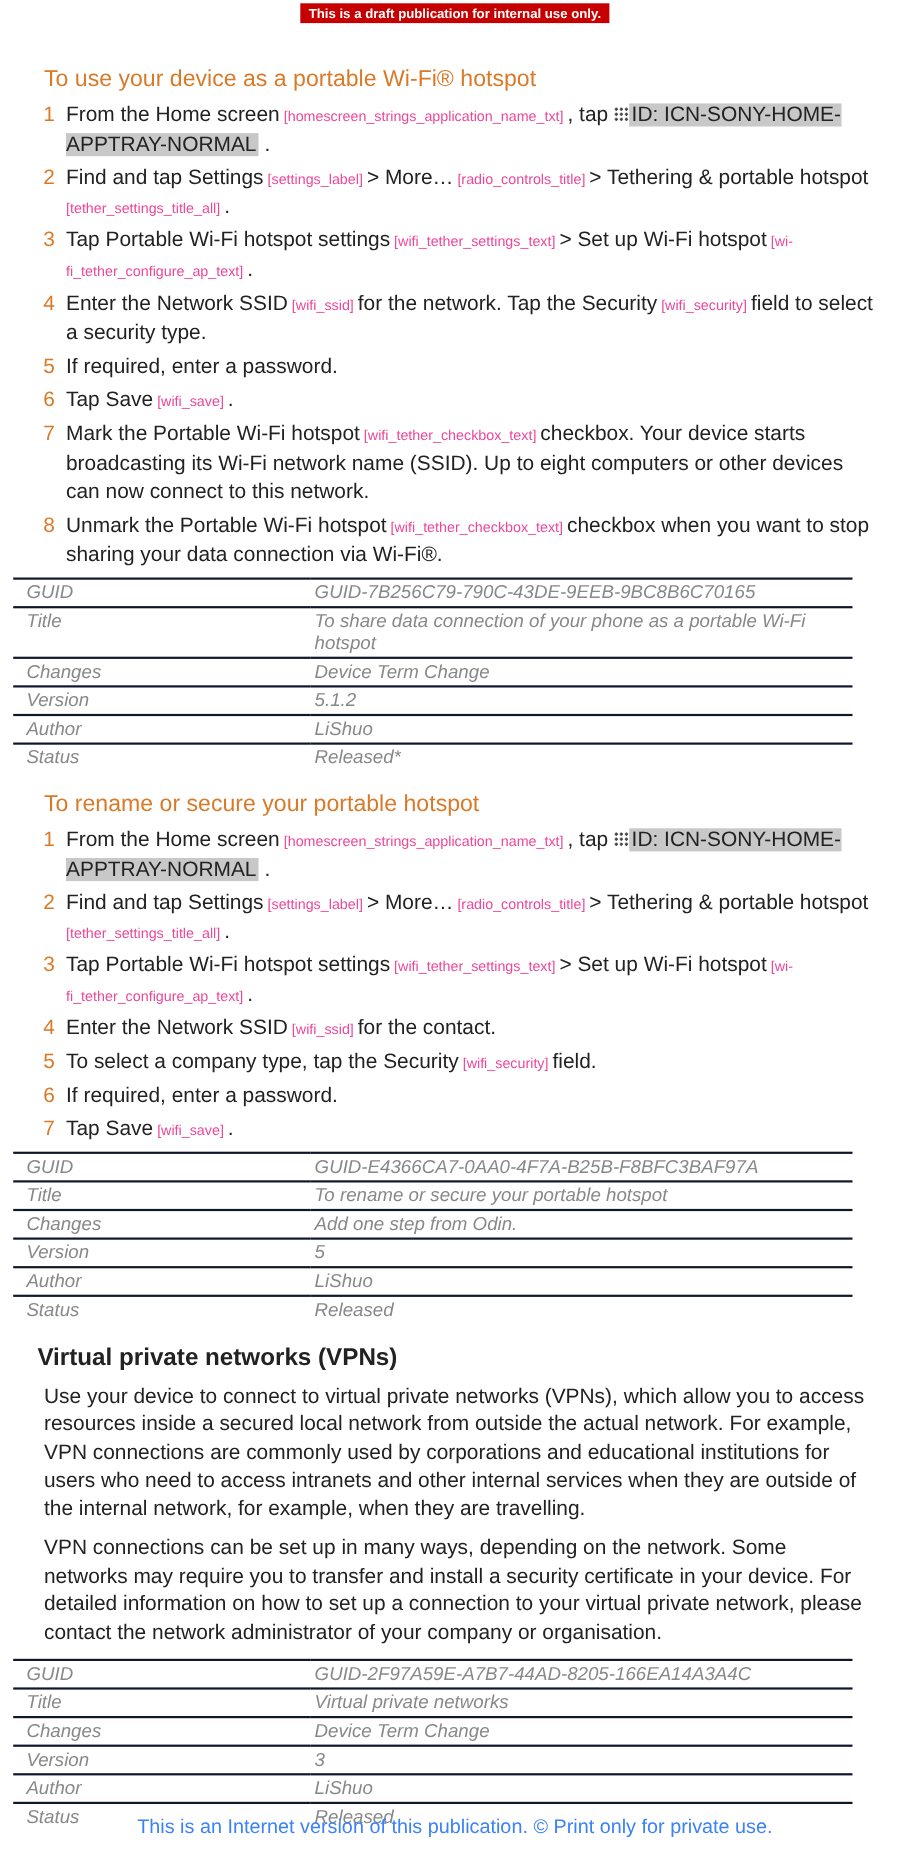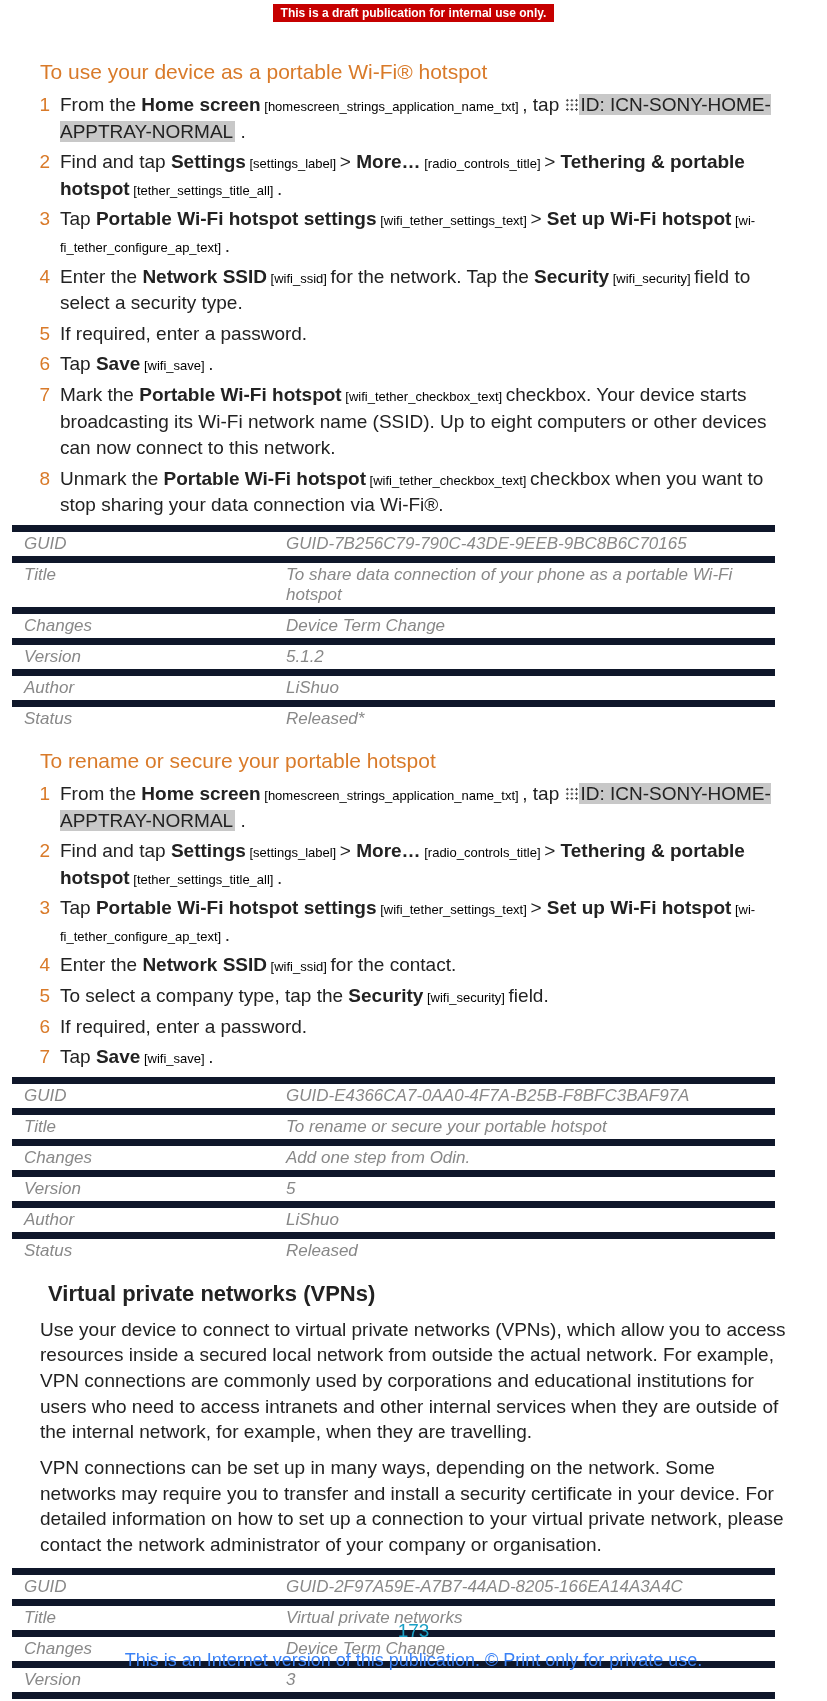--- a/index.html
+++ b/index.html
@@ -30,21 +30,21 @@
   }
   .sect-title {
     color: #d97a29;
     font-size: 21px;
     font-weight: normal;
     margin: 0 0 8px 8px;
   }
   .h2 {
     font-weight: bold;
     font-size: 22px;
-    margin: 14px 0 10px 16px;
+    margin: 14px 0 10px 2px;
   }
   .para {
     margin: 0 0 10px 8px;
     line-height: 1.35;
   }
   ol.steps {
     list-style: none;
     counter-reset: step;
     margin: 0 0 6px 0;
   }
@@ -58,42 +58,42 @@
   ol.steps > li::before {
     content: counter(step);
     position: absolute;
     left: -12px;
     top: 0;
     width: 30px;
     text-align: right;
     color: #d97a29;
     font-size: 19px;
   }
-  .kw { font-weight: bold; }
-  .tag { color: #000000; font-size: 13px; }
+  .kw { font-weight: normal; }
+  .tag { color: #ec4899; font-size: 13px; }
   .hl { background: #c8c8c8; padding: 0 2px; }
   .icon-grid {
     display: inline-block;
     width: 14px; height: 14px;
     vertical-align: -1px;
     background-image:
       radial-gradient(circle, #444 1.2px, transparent 1.3px);
     background-size: 4.6px 4.6px;
     background-position: 0 0;
   }
   table.meta {
     width: 100%;
     border-collapse: collapse;
     margin: 6px 0 18px -20px;
     font-style: italic;
     color: #888;
     font-size: 17px;
   }
   table.meta td {
-    border-top: 7px solid #0f172a;
+    border-top: 2px solid #0f172a;
     padding: 2px 4px;
     vertical-align: top;
   }
   table.meta td:first-child {
     width: 270px;
     padding-left: 12px;
   }
   .footer {
     position: absolute;
     bottom: 30px;
@@ -245,15 +245,14 @@
     <tr>
           <td>Status</td>
           <td>Released</td>
         </tr>
   </tbody>
     </table>
 
 </div>
 
 <div class="footer">
-  <div class="pgnum">173</div>
   <div class="copy">This is an Internet version of this publication. © Print only for private use.</div>
 </div>
 
 </body></html>

